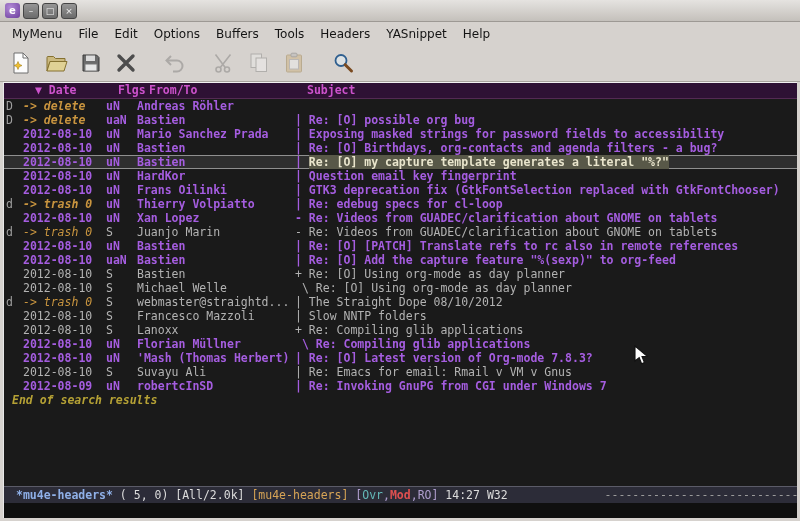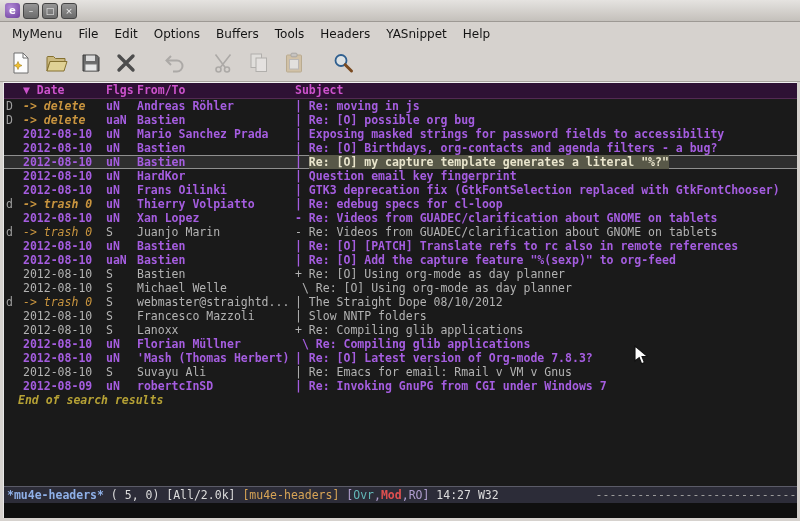--- a/index.html
+++ b/index.html
@@ -52,21 +52,21 @@
   
   .client {
     position:absolute; left:3px; right:3px; top:82px; bottom:3px;
     background: var(--buffer-bg, #1a1a1a);
     border-top:1px solid #f2f2f2; border-left:1px solid #e8e8e8;
     display:flex; flex-direction:column;
   }
   .buffer { flex:1; overflow:hidden; }
 
   .header-line {
-    height:16px; display:flex; white-space:pre; padding-left:2px;
+    height:16px; display:flex; white-space:pre; padding-left:14px;
     background: var(--header-bg, #2e1134);
     color: var(--header-fg, #cc52cc);
     font-weight:bold; font-size:11.5px; line-height:15px;
     border-bottom:1px solid #532a53;
   }
 
   .row { display:flex; height:14px; line-height:14px; font-size:11.5px; white-space:pre; padding-left:2px; }
   .col-mark   { width:17px; color:#9f9f9f; font-weight:normal; font-style:normal; }
   .col-date   { width:83px; }
   .col-flags  { width:31px; }
@@ -80,26 +80,26 @@
   .row.current {
     background: var(--current-bg, #2e2e2e);
     box-shadow: inset 0 1px 0 #8f8f8f, inset 0 -1px 0 #8f8f8f;
   }
   .row.current .subject-text {
     background: var(--highlight-bg, #585848);
     color: var(--highlight-fg, #e9e5cc);
   }
 
   .end-line {
-    height:14px; line-height:14px; font-size:11.5px; padding-left:14px;
+    height:14px; line-height:14px; font-size:11.5px; padding-left:8px;
     color: var(--end-fg, #b5a135); font-style:italic; font-weight:bold;
   }
 
   .mode-line {
-    height:17px; display:flex; white-space:pre; overflow:hidden; padding-left:3px;
+    height:17px; display:flex; white-space:pre; overflow:hidden; padding-left:12px;
     background: var(--modeline-bg, #2c2c38);
     border-top:1px solid #5b5b68;
     font-size:11.5px; line-height:16px;
   }
   .ml-buffer { color: var(--ml-buffer, #8fb0e8); font-weight:bold; }
   .ml-plain  { color: var(--ml-plain, #dcdcdc); }
   .ml-mode   { color: var(--ml-mode, #d7a456); }
   .ml-ovr    { color: var(--ml-ovr, #63b8b8); }
   .ml-mod    { color: var(--ml-mod, #e05050); font-weight:bold; }
   .ml-dim    { color: var(--ml-dim, #b19fd0); }
@@ -200,21 +200,21 @@
 <div class="client">
   <div class="buffer">
     <div class="header-line">
       <span class="col-mark"></span>
       <span class="col-date">▼ Date</span>
       <span class="col-flags">Flgs</span>
       <span class="col-from">From/To</span>
       <span class="col-subject">Subject</span>
     </div>
     <div class="list">
-        <div class="row unread"><span class="col-mark">D</span><span class="col-date mark-face">-&gt; delete</span><span class="col-flags">uN</span><span class="col-from">Andreas Röhler</span><span class="col-subject"><span class="thread">| </span><span class="subject-text">Re: moving in js</span></span></div>
+        <div class="row unread"><span class="col-mark">D</span><span class="col-date mark-face">-&gt; delete</span><span class="col-flags">uN</span><span class="col-from">Andreas Röhler</span></div>
         <div class="row unread"><span class="col-mark">D</span><span class="col-date mark-face">-&gt; delete</span><span class="col-flags">uaN</span><span class="col-from">Bastien</span><span class="col-subject"><span class="thread">| </span><span class="subject-text">Re: [O] possible org bug</span></span></div>
         <div class="row unread"><span class="col-mark"></span><span class="col-date">2012-08-10</span><span class="col-flags">uN</span><span class="col-from">Mario Sanchez Prada</span><span class="col-subject"><span class="thread">| </span><span class="subject-text">Exposing masked strings for password fields to accessibility</span></span></div>
         <div class="row unread"><span class="col-mark"></span><span class="col-date">2012-08-10</span><span class="col-flags">uN</span><span class="col-from">Bastien</span><span class="col-subject"><span class="thread">| </span><span class="subject-text">Re: [O] Birthdays, org-contacts and agenda filters - a bug?</span></span></div>
         <div class="row unread current"><span class="col-mark"></span><span class="col-date">2012-08-10</span><span class="col-flags">uN</span><span class="col-from">Bastien</span><span class="col-subject"><span class="thread">| </span><span class="subject-text">Re: [O] my capture template generates a literal "%?"</span></span></div>
         <div class="row unread"><span class="col-mark"></span><span class="col-date">2012-08-10</span><span class="col-flags">uN</span><span class="col-from">HardKor</span><span class="col-subject"><span class="thread">| </span><span class="subject-text">Question email key fingerprint</span></span></div>
         <div class="row unread"><span class="col-mark"></span><span class="col-date">2012-08-10</span><span class="col-flags">uN</span><span class="col-from">Frans Oilinki</span><span class="col-subject"><span class="thread">| </span><span class="subject-text">GTK3 deprecation fix (GtkFontSelection replaced with GtkFontChooser)</span></span></div>
         <div class="row unread"><span class="col-mark">d</span><span class="col-date mark-face">-&gt; trash 0</span><span class="col-flags">uN</span><span class="col-from">Thierry Volpiatto</span><span class="col-subject"><span class="thread">| </span><span class="subject-text">Re: edebug specs for cl-loop</span></span></div>
         <div class="row unread"><span class="col-mark"></span><span class="col-date">2012-08-10</span><span class="col-flags">uN</span><span class="col-from">Xan Lopez</span><span class="col-subject"><span class="thread">- </span><span class="subject-text">Re: Videos from GUADEC/clarification about GNOME on tablets</span></span></div>
         <div class="row read"><span class="col-mark">d</span><span class="col-date mark-face">-&gt; trash 0</span><span class="col-flags">S</span><span class="col-from">Juanjo Marin</span><span class="col-subject"><span class="thread">- </span><span class="subject-text">Re: Videos from GUADEC/clarification about GNOME on tablets</span></span></div>
         <div class="row unread"><span class="col-mark"></span><span class="col-date">2012-08-10</span><span class="col-flags">uN</span><span class="col-from">Bastien</span><span class="col-subject"><span class="thread">| </span><span class="subject-text">Re: [O] [PATCH] Translate refs to rc also in remote references</span></span></div>

